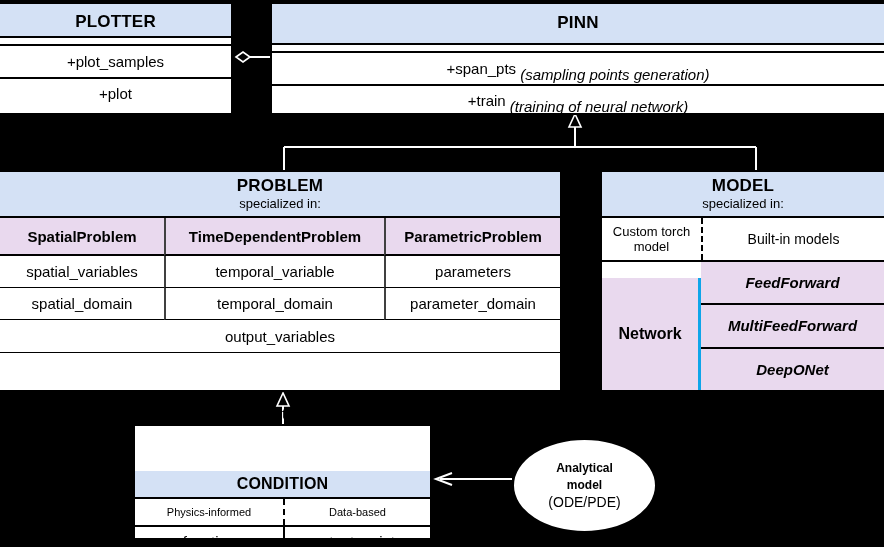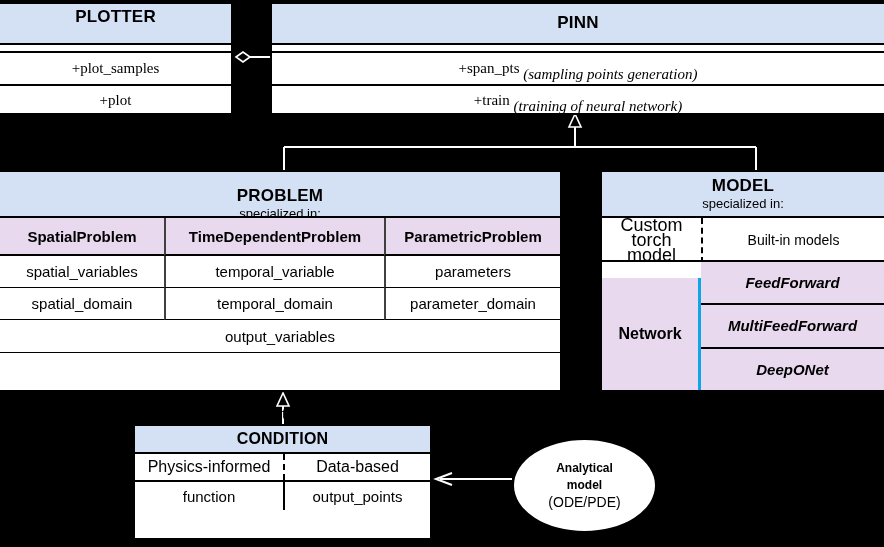--- a/index.html
+++ b/index.html
@@ -44,40 +44,39 @@
     line-height: 15px;
   }
   .row {
     text-align: center;
     font-size: 15px;
     box-sizing: border-box;
     border-top: 2px solid #000;
     display: flex;
     align-items: center;
     justify-content: center;
-    font-family: Liberation Serif, serif;
   }
   .row.first { border-top: none; }
   .row em { font-style: italic; margin-top: 12px; }
 
   
   #plotter { left: 0px; top: 2px; width: 233px; height: 113px; border-left: none; }
-  #plotter .hdr { height: 41px; display:flex; align-items:flex-start; justify-content:center; }
+  #plotter .hdr { height: 34px; display:flex; align-items:flex-end; justify-content:center; }
   #plotter .sep { height: 6px; border-bottom: 2px solid #000; background:#fff; }
   #plotter .row { height: 31px; }
 
   
   #pinn { left: 270px; top: 2px; width: 614px; height: 113px; border-right: none; }
   #pinn .hdr { height: 41px; display:flex; align-items:center; justify-content:center; }
   #pinn .sep { height: 6px; border-bottom: 2px solid #000; background:#fff; }
   #pinn .row { height: 31px; }
 
   
   #problem { left: 0px; top: 170px; width: 562px; height: 222px; border-left: none; }
-  #problem .hdr { height: 46px; padding-top: 14px; }
+  #problem .hdr { height: 46px; padding-top: 4px; }
   .grid3 {
     display: grid;
     grid-template-columns: 164px 220px 1fr;
     box-sizing: border-box;
   }
   .grid3 > div {
     box-sizing: border-box;
     text-align: center;
     display: flex;
     align-items: center;
@@ -97,21 +96,21 @@
   #model .hdr { height: 46px; padding-top: 4px; }
   .m-split {
     display: grid;
     grid-template-columns: 99px 1fr;
     height: 44px;
     border-bottom: 2px solid #000;
     box-sizing: border-box;
   }
   .m-split > div {
     display: flex; align-items: center; justify-content: center;
-    text-align: center; font-size: 18px; box-sizing: border-box;
+    text-align: center; font-size: 13px; box-sizing: border-box;
     line-height: 15px; padding: 0 3px;
   }
   .m-split > div:last-child { border-left: 2px dashed #000; font-size: 14px; }
   .m-body {
     display: grid;
     grid-template-columns: 99px 1fr;
     height: 128px;
     box-sizing: border-box;
   }
   .m-body > .netcell {
@@ -126,29 +125,29 @@
     background: #e9d9ee;
     display: flex; align-items: center; justify-content: center;
     font-size: 15px; font-weight: bold;
     border-top: 2px solid #000;
     box-sizing: border-box;
   }
   .m-list > div:first-child { border-top: none; }
 
   
   #condition { left: 133px; top: 424px; width: 299px; height: 116px; }
-  #condition .hdr { height: 28px; display:flex; align-items:center; justify-content:center; }
+  #condition .hdr { height: 28px; display:flex; align-items:center; justify-content:center;margin-top:45px; }
   #condition .hdr .title { font-size: 16px; }
   .c-split {
     display: grid; grid-template-columns: 148px 1fr;
     height: 28px; border-bottom: 2px solid #000; box-sizing: border-box;
   }
   .c-split > div {
     display:flex; align-items:center; justify-content:center;
-    font-size: 16px; box-sizing: border-box;
+    font-size: 11px; box-sizing: border-box;
   }
   .c-split > div:last-child { border-left: 2px dashed #000; }
   .c-row {
     display: grid; grid-template-columns: 148px 1fr;
     height: 28px; border-bottom: 2px solid #000; box-sizing: border-box;
   }
   .c-row.last { border-bottom: none; }
   .c-row > div {
     display:flex; align-items:center; justify-content:center;
     font-size: 15px; box-sizing: border-box;

